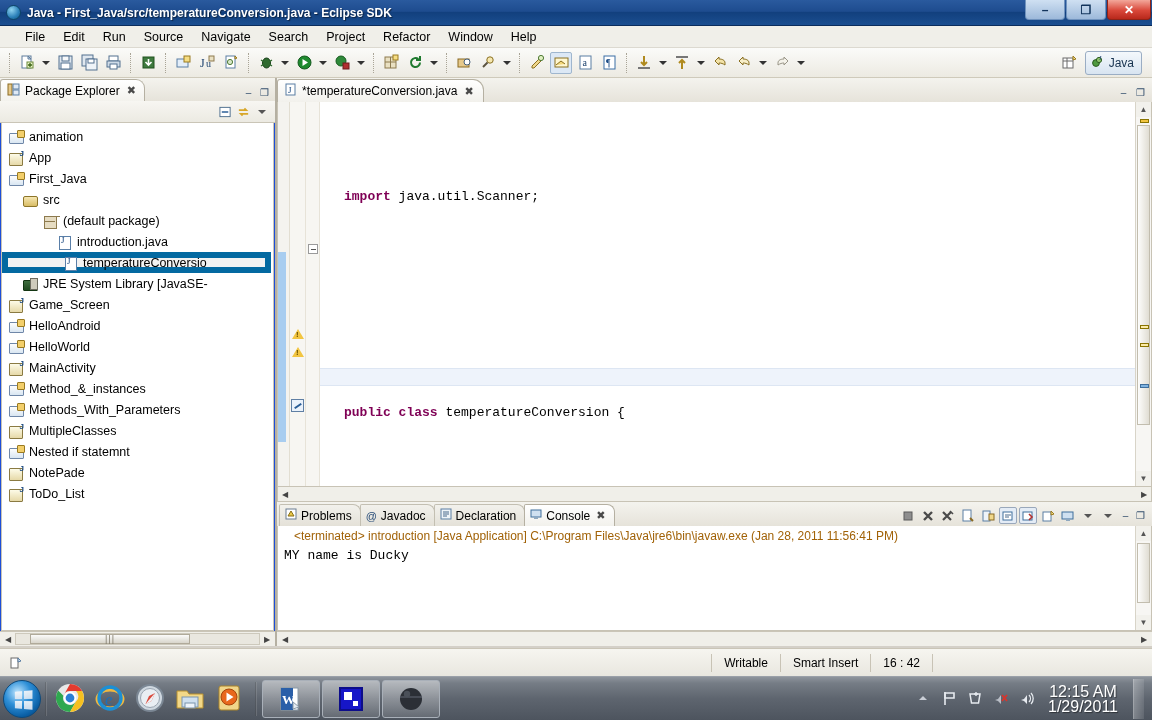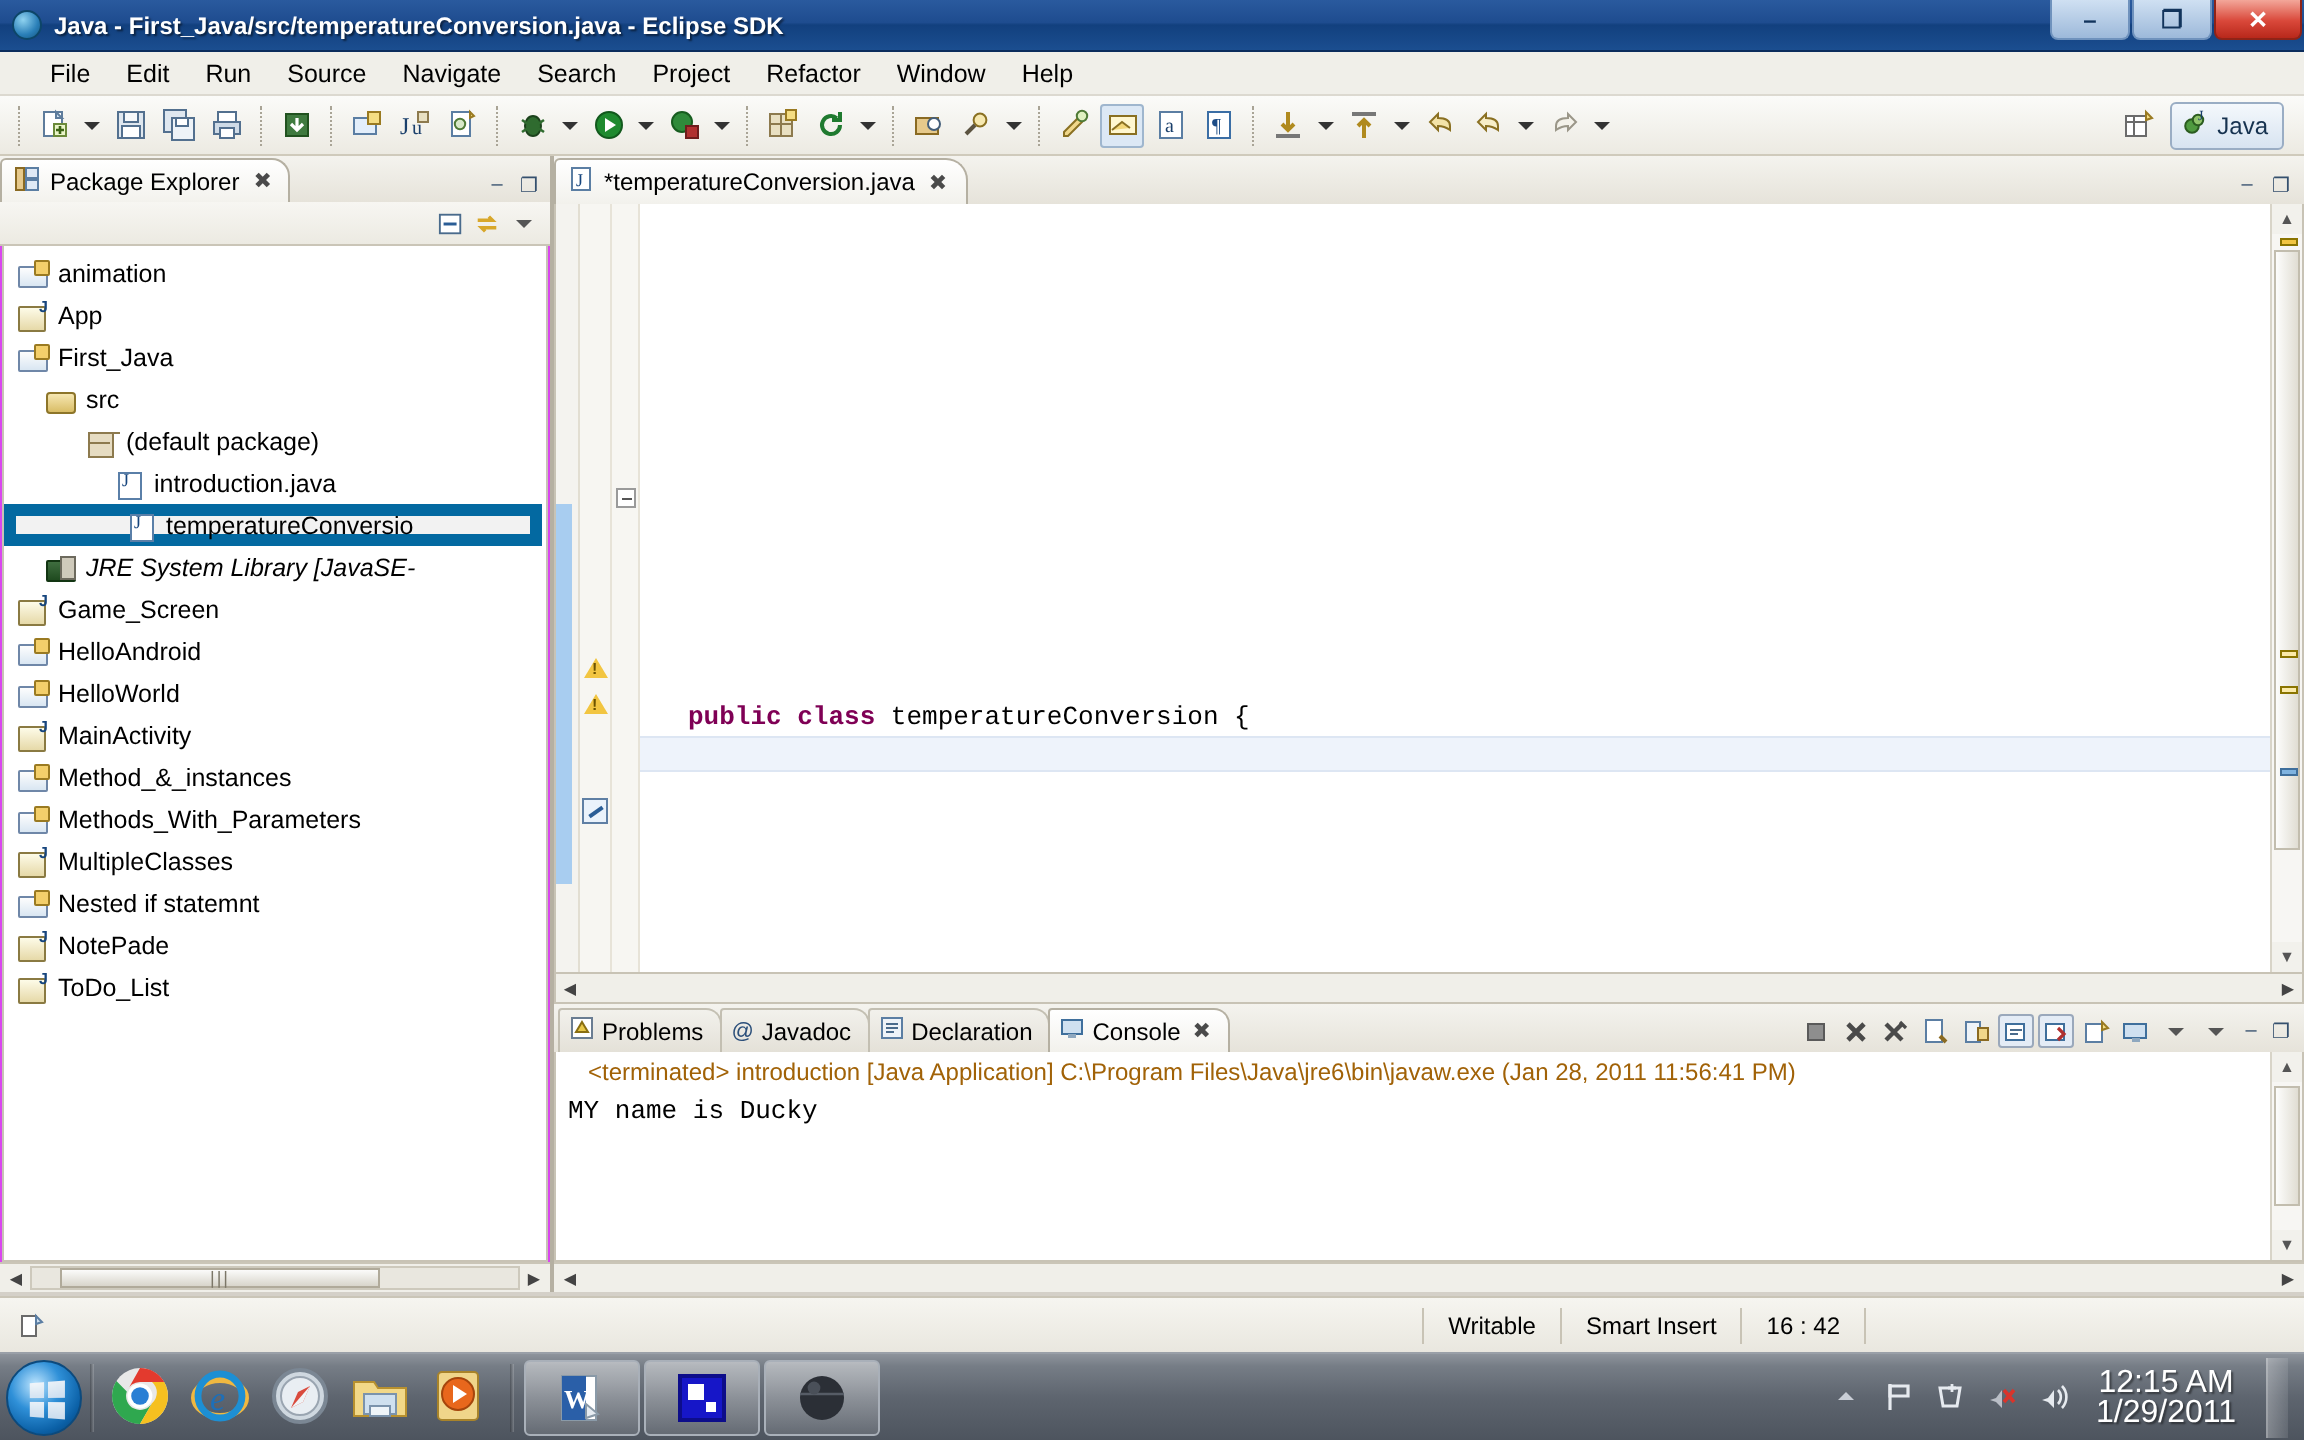--- a/index.html
+++ b/index.html
@@ -88,21 +88,21 @@
     background: linear-gradient(to bottom, #f4f8fc, #d8e4f1);
     font-size: 12px; color: #16324f;
   }
 
   
   .body-row { position: absolute; top: 78px; left: 0; right: 0; bottom: 74px; display: flex;
     background: #e8e6de; }
 
   
   .explorer { width: 276px; display: flex; flex-direction: column;
-    background: #d946ef; border-right: 1px solid #b5b0a2; }
+    background: #1d4ed8; border-right: 1px solid #b5b0a2; }
   .view-tabrow {
     height: 23px; display: flex; align-items: flex-end;
     background: linear-gradient(to bottom,#f4f3ee,#e6e3da);
     position: relative;
   }
   .view-tab {
     display: flex; align-items: center; gap: 5px;
     height: 22px; padding: 0 8px 0 6px;
     background: linear-gradient(to bottom,#ffffff,#f3f2ed);
     border: 1px solid #b5b0a2; border-bottom: none;
@@ -173,21 +173,21 @@
     background: linear-gradient(to bottom,#3f6e3f,#1f4a1f);
     border: 1px solid #123512; border-radius: 1px;
   }
   .ico-jre::after {
     content: ""; position: absolute; left: 8px; top: 2px; width: 6px; height: 10px;
     background: #cfcabb; border: 1px solid #6d6a5e;
   }
   .ind1 { padding-left: 20px; }
   .ind2 { padding-left: 40px; }
   .ind3 { padding-left: 54px; text-align: right; }
-  .jre-tail { color: #000; font-style: italic; }
+  .jre-tail { color: #000; }
 
   .hscroll {
     height: 15px; background: #f0efe9; border-top: 1px solid #cac5b7;
     display: flex; align-items: center; padding: 0 1px;
   }
   .hs-arrow { width: 14px; text-align: center; font-size: 8px; color: #444; }
   .hs-track { flex: 1; height: 12px; background: #e9e7df; border: 1px solid #cdc9bc; position: relative; }
   .hs-thumb {
     position: absolute; left: 14px; top: 0; width: 160px; height: 10px;
     background: linear-gradient(to bottom,#fbfbfa,#d8d5cb);
@@ -701,20 +701,21 @@
             <span class="warn-ico" style="top:243px;"></span>
             <span class="edit-ico" style="top:297px;"></span>
           </div>
           <div class="fold-col">
             <div class="fold-minus" style="top:142px;"></div>
           </div>
 
           <div class="code">
             <div class="cur-line" style="top:266px;"></div>
 
+            <div class="code-line"><span class="kw">import</span><span> java.util.Scanner;</span></div>
             <div class="code-line"></div>
             <div class="code-line"></div>
             <div class="code-line"></div>
             <div class="code-line"><span class="kw">public </span><span class="kw">class </span><span>temperatureConversion {</span></div>
             <div class="code-line"></div>
             
             
             
             
             

